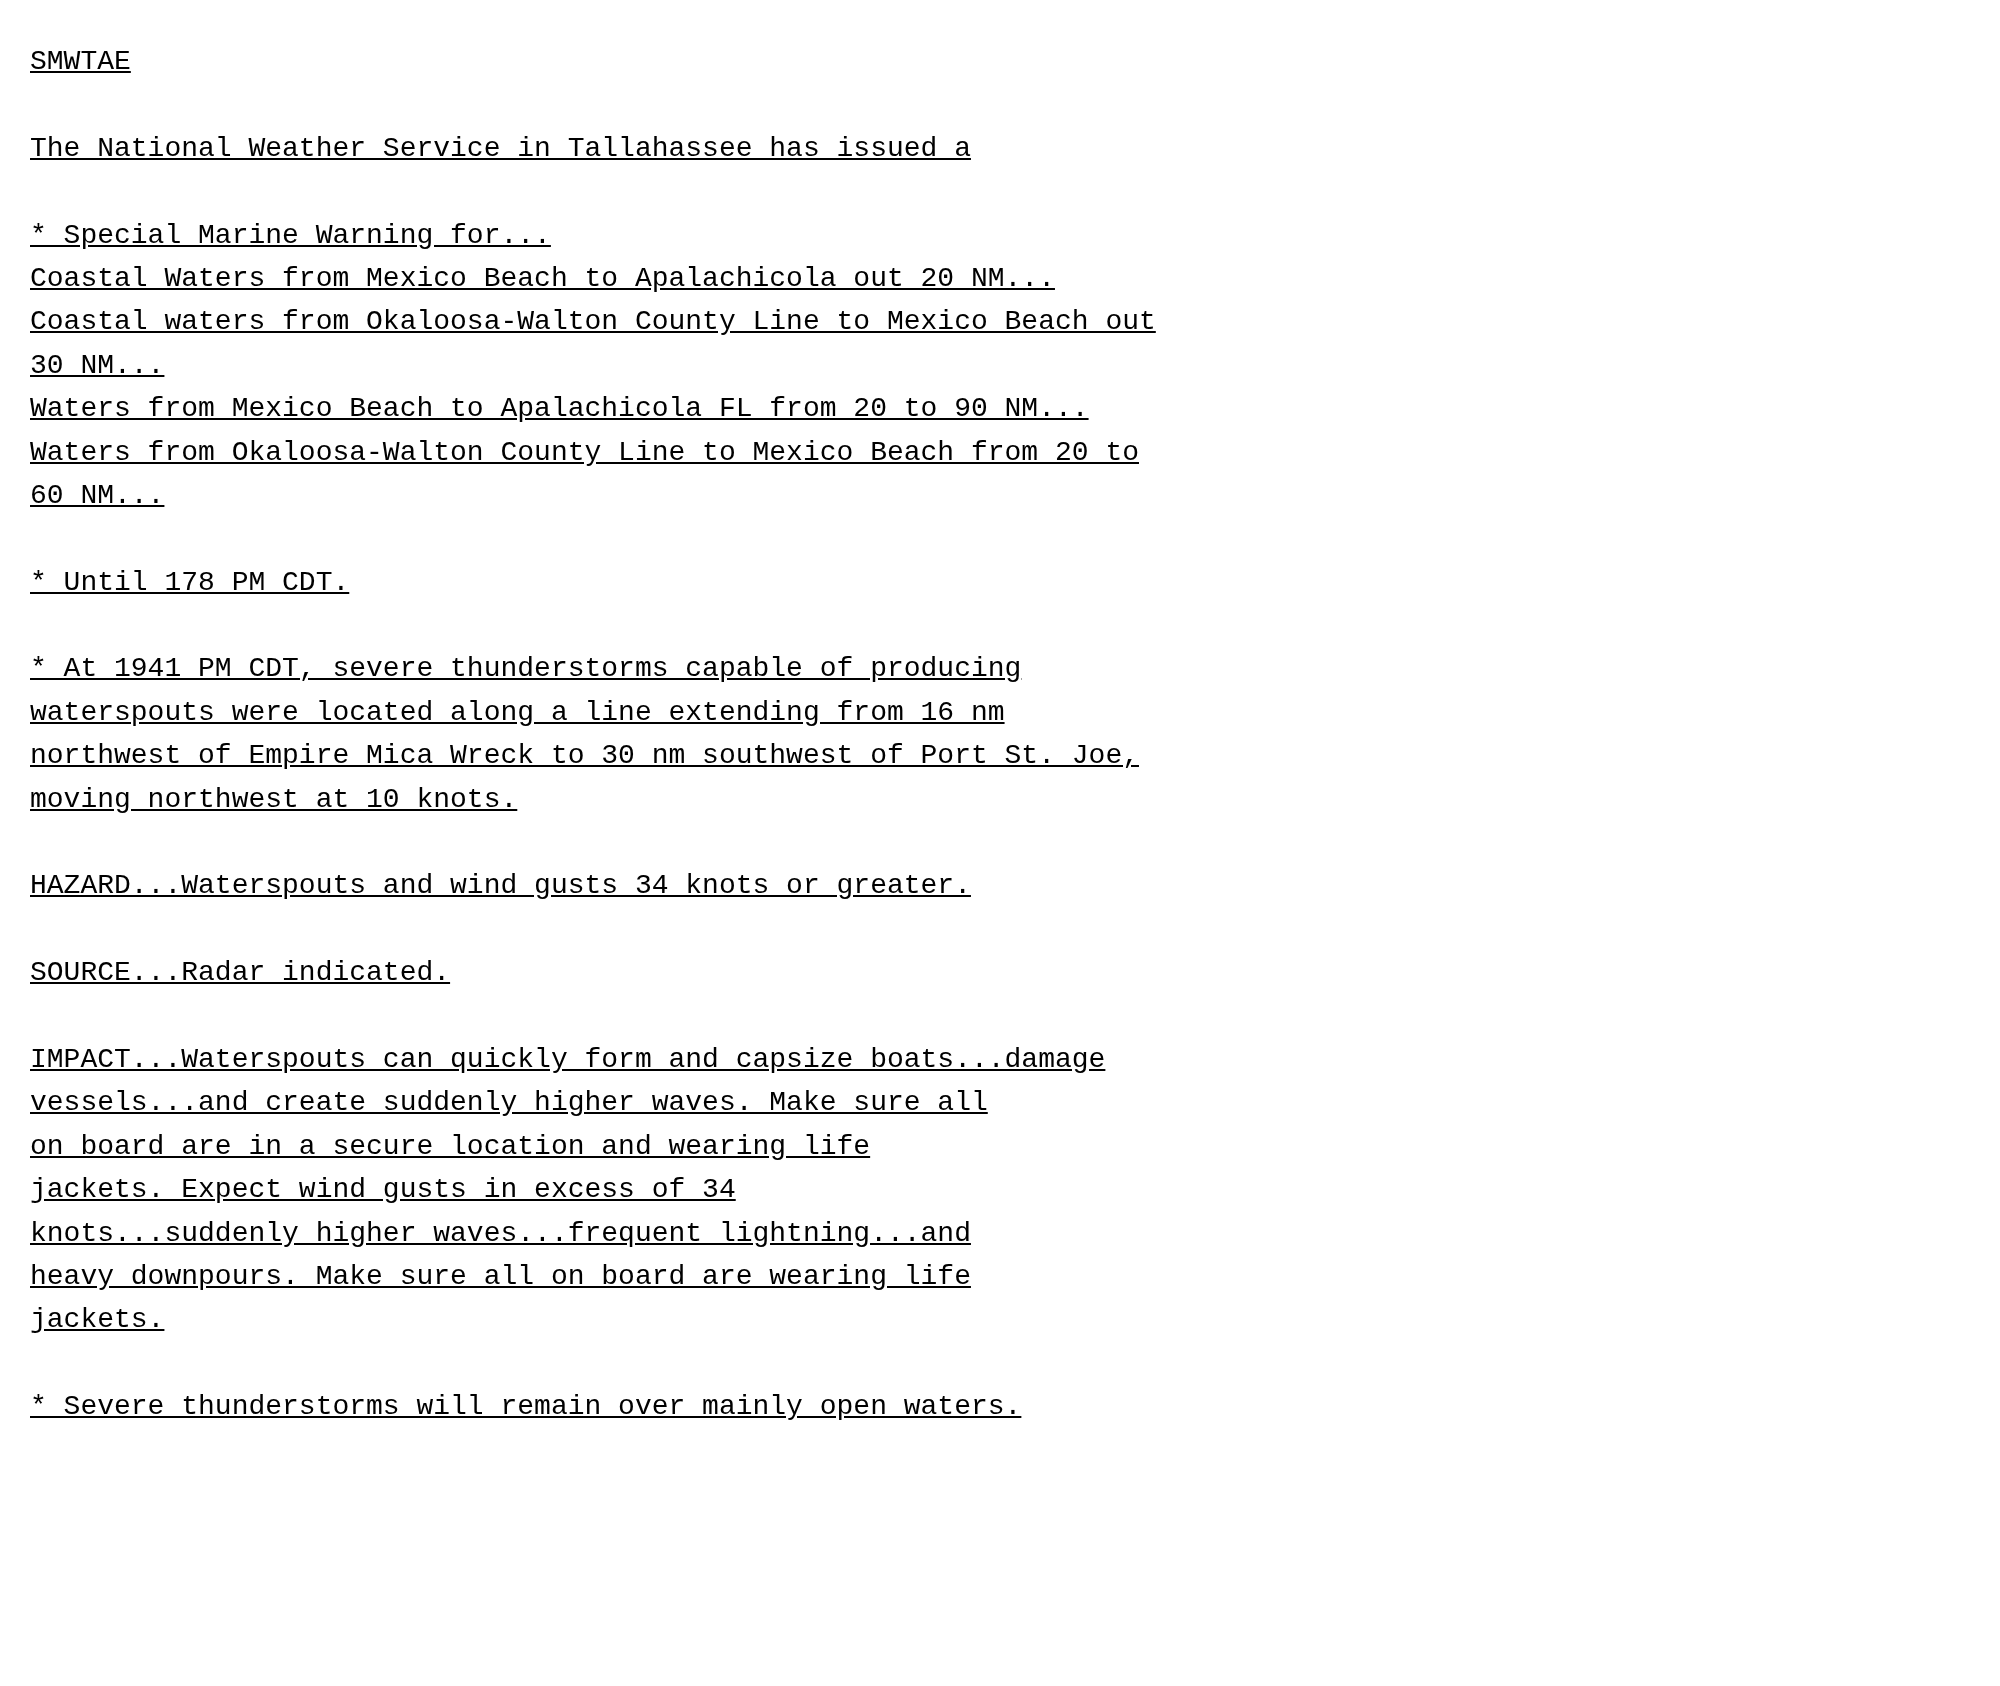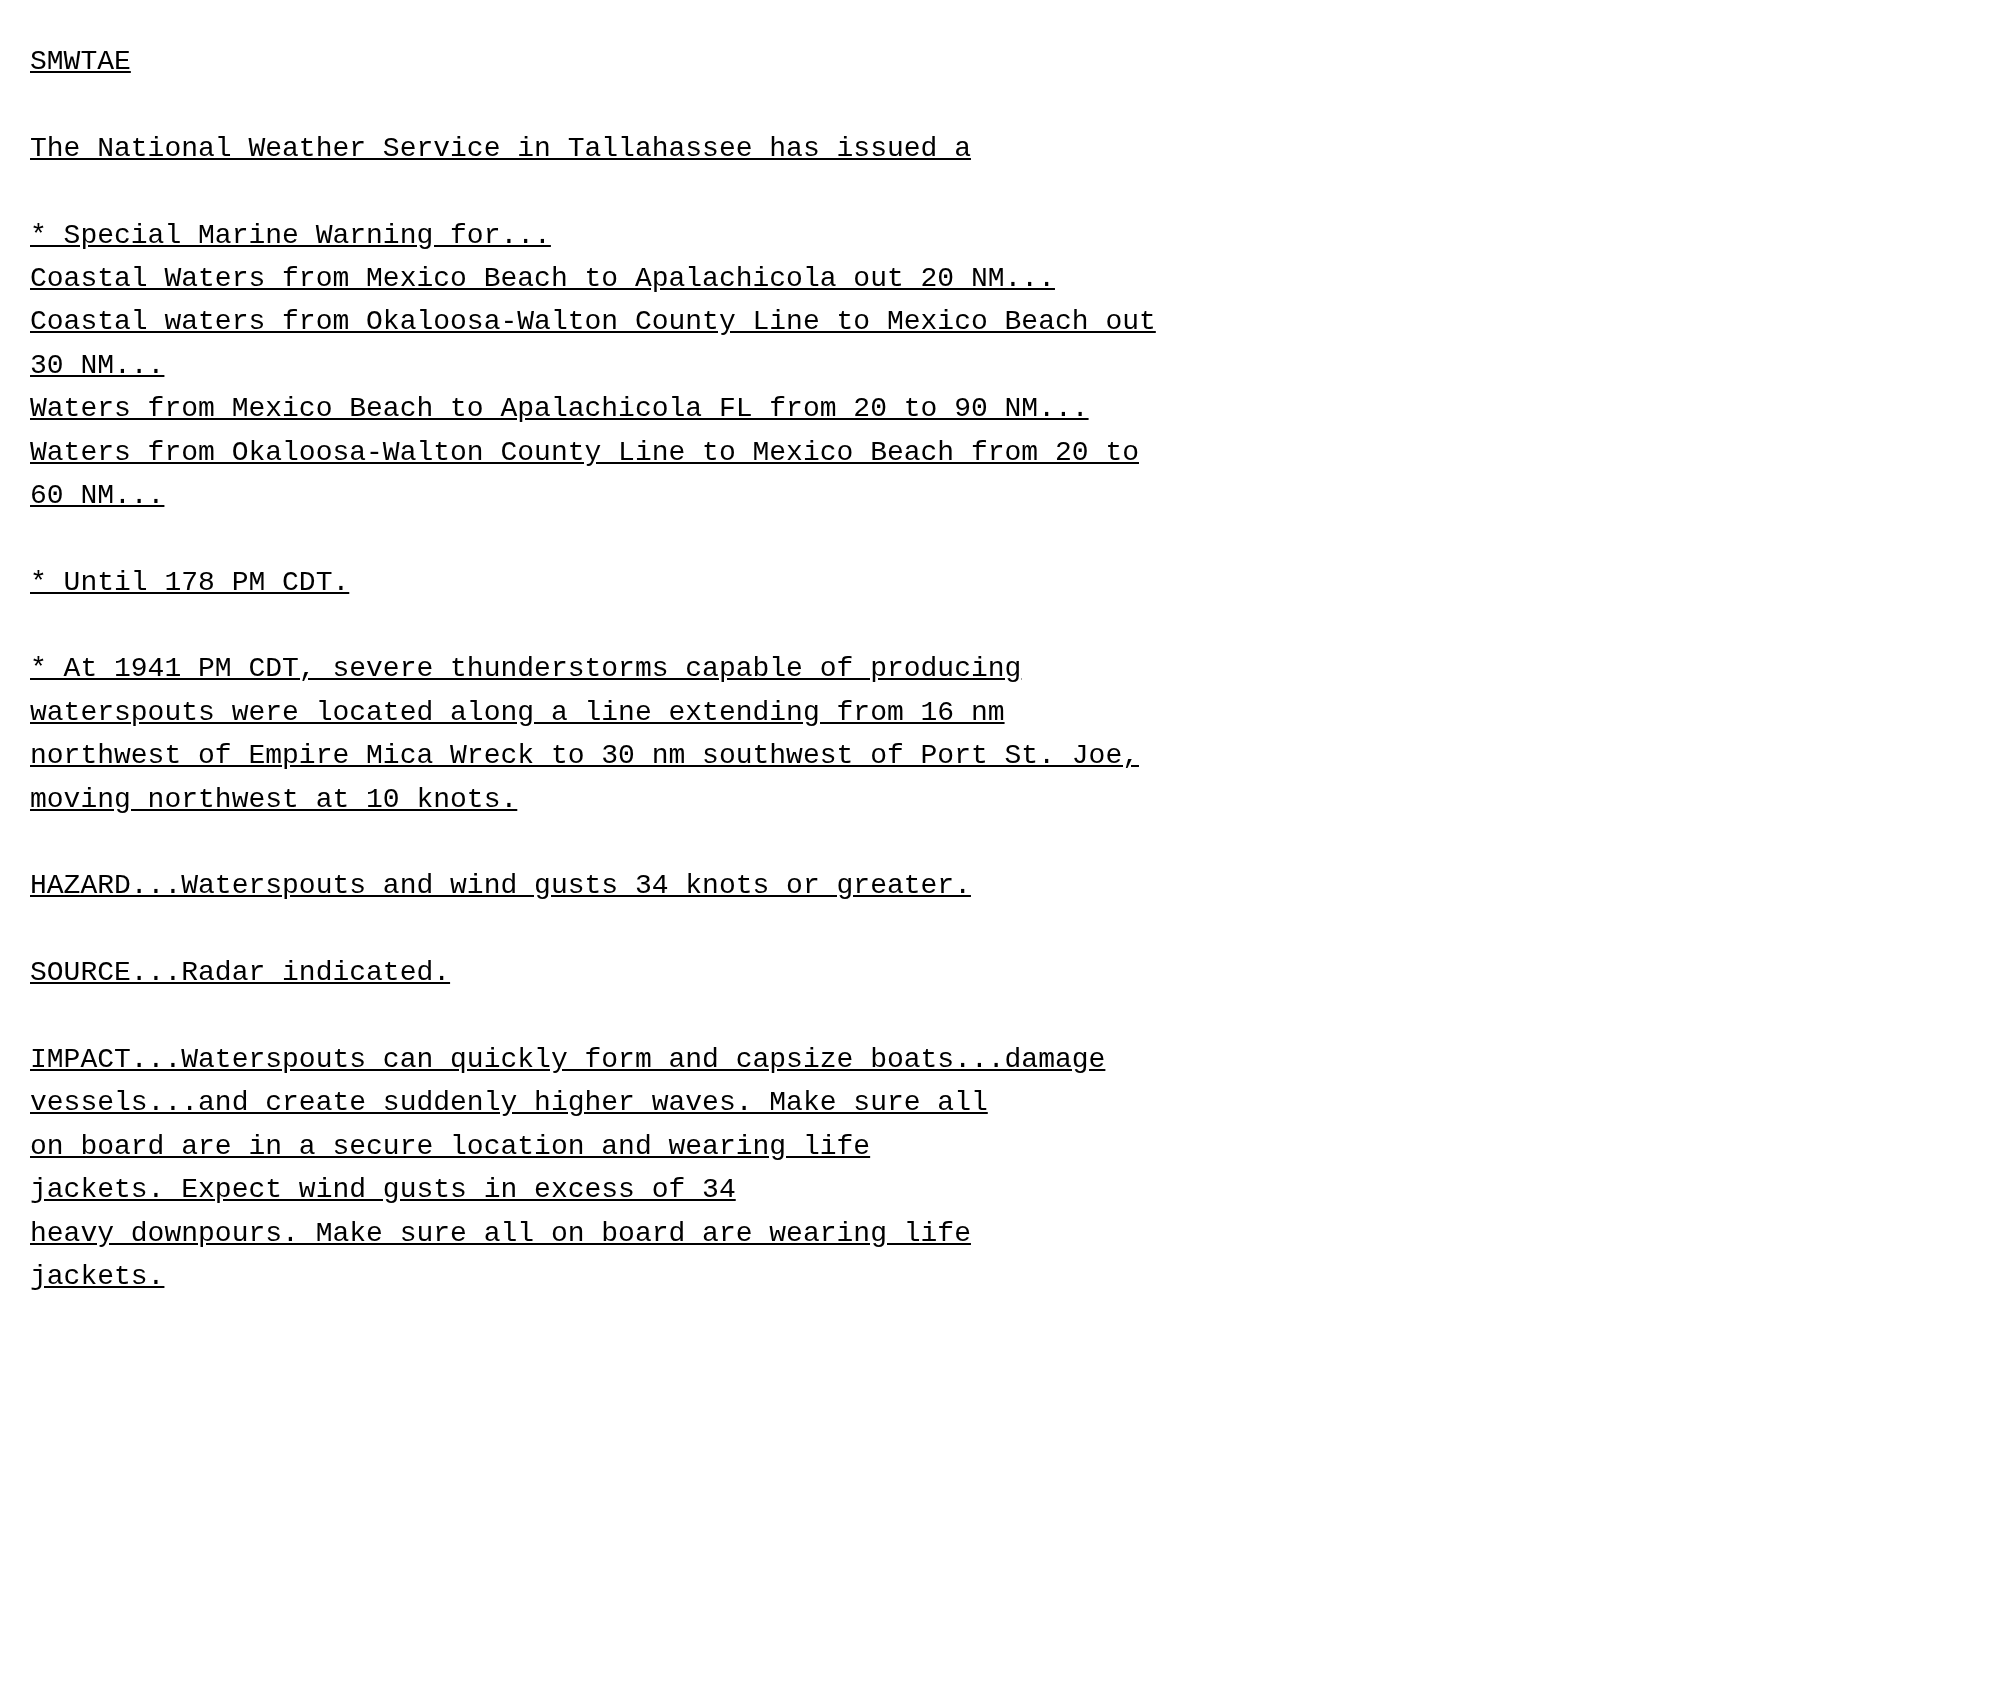--- a/index.html
+++ b/index.html
@@ -85,20 +85,24 @@
     <span class="line">SOURCE...Radar indicated.</span>
   </div>
 
   <span class="spacer"></span>
 
   <div>
     <span class="line">IMPACT...Waterspouts can quickly form and capsize boats...damage</span>
     <span class="line">vessels...and create suddenly higher waves. Make sure all</span>
     <span class="line">on board are in a secure location and wearing life</span>
     <span class="line">jackets. Expect wind gusts in excess of 34</span>
+    <span class="line">knots...suddenly higher waves...frequent lightning...and</span>
     <span class="line">heavy downpours. Make sure all on board are wearing life</span>
     <span class="line">jackets.</span>
   </div>
 
   <span class="spacer"></span>
 
+  <div>
+    <span class="line">* Severe thunderstorms will remain over mainly open waters.</span>
+  </div>
 
 </div>
 
 </body></html>

